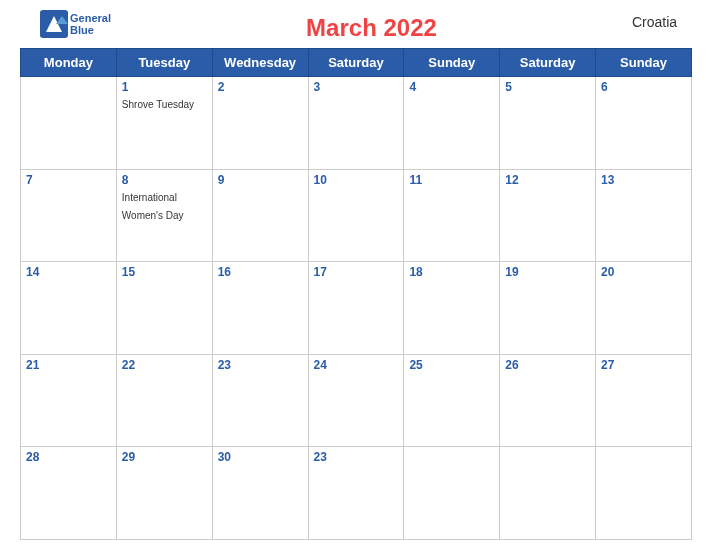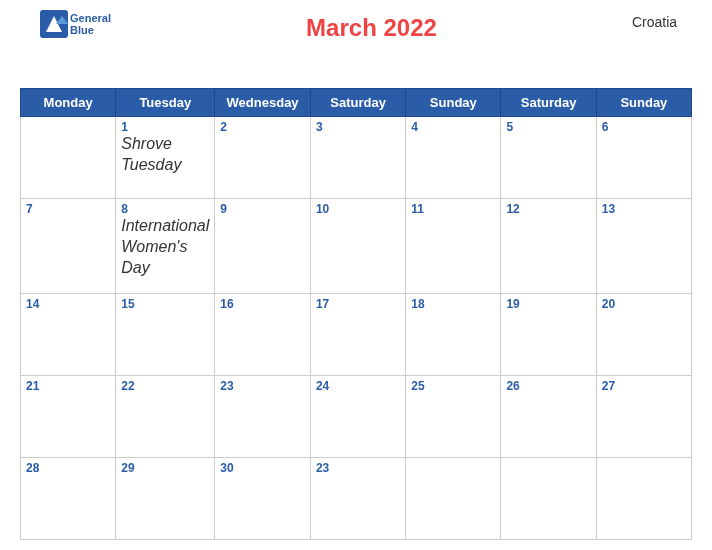--- a/index.html
+++ b/index.html
@@ -43,21 +43,20 @@
       font-size: 14px;
       color: #333;
       margin-top: 4px;
       min-width: 60px;
       text-align: left;
     }
     .calendar {
       width: 100%;
       border-collapse: collapse;
       flex: 1;
-      margin-top: 40px;
     }
     .calendar thead tr th {
       background-color: #2a5ca8;
       color: #fff;
       font-size: 13px;
       font-weight: bold;
       text-align: center;
       padding: 6px 4px;
       border: 1px solid #1e4a8a;
     }
@@ -69,25 +68,24 @@
       height: 72px;
       background: #fff;
     }
     .day-number {
       font-size: 12px;
       font-weight: bold;
       color: #2a5ca8;
       display: block;
     }
     .event-text {
-      font-size: 16px;
+      font-size: 10px;
       color: #333;
       margin-top: 2px;
       line-height: 1.3;
-      font-style: italic;
     }
     .empty-cell {
       background: #fff;
     }
   </style>
 </head>
 <body>
 
 <div class="header">
   <div class="logo-area">

